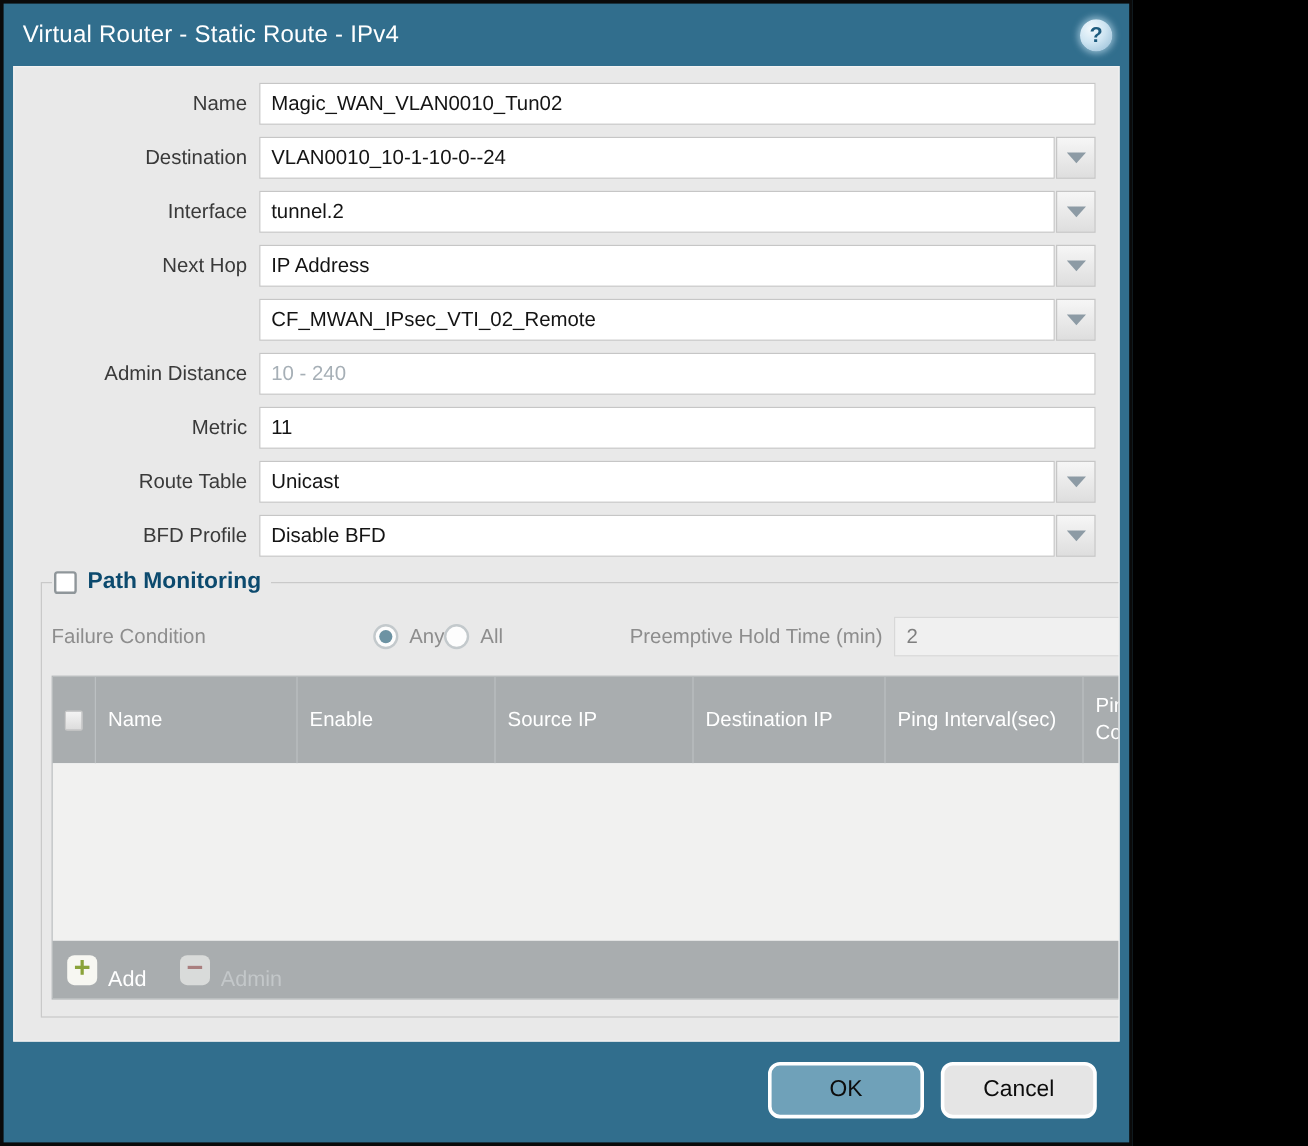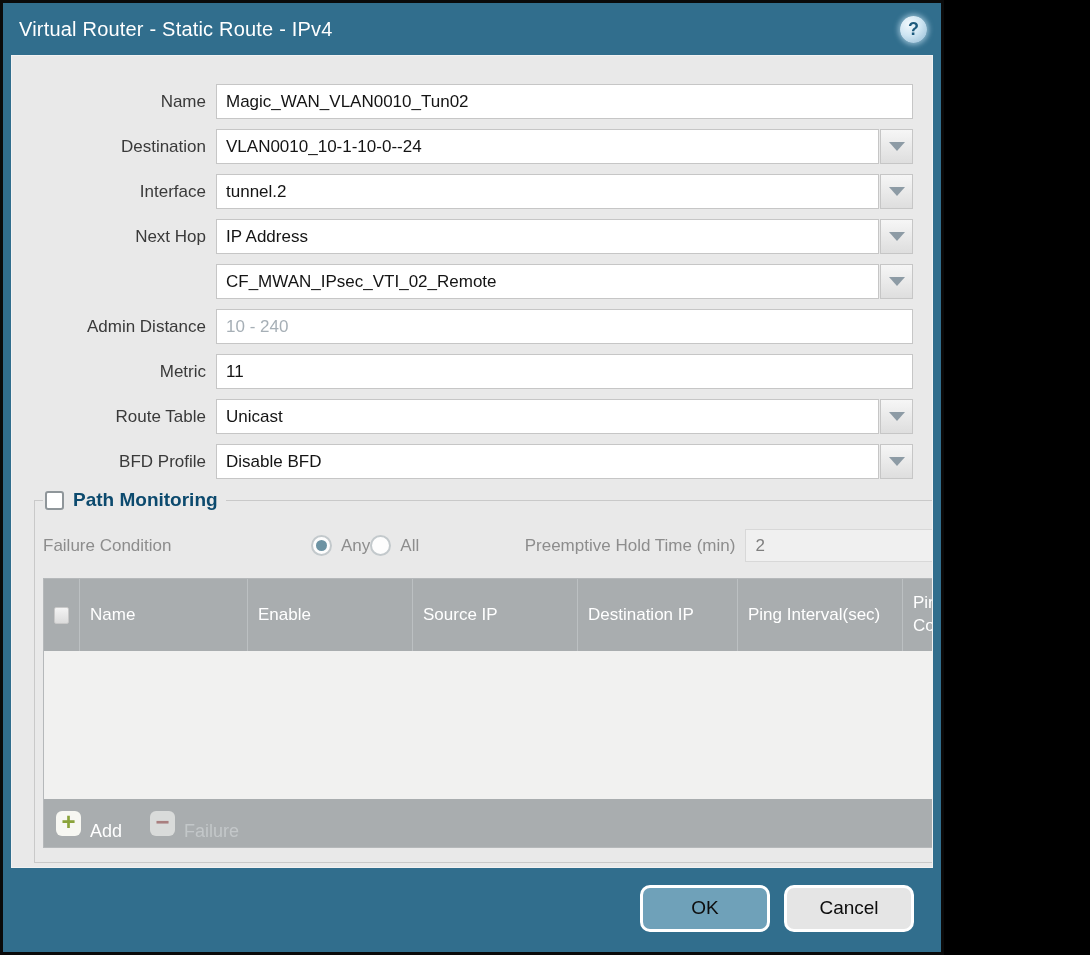--- a/index.html
+++ b/index.html
@@ -23,21 +23,21 @@
     width:27px; height:27px; border-radius:50%;
     background:radial-gradient(circle at 35% 30%, #f2f9fd 0%, #cfe5f2 45%, #8fb9d3 100%);
     box-shadow:0 0 5px 2px rgba(210,235,250,.55);
     color:#1d5b7e; font-weight:bold; font-size:18px;
     display:flex; align-items:center; justify-content:center; cursor:pointer;
   }
 
   
   .content {
     flex:1 1 auto; margin:0 8px; background:#e9e9e9;
-    border:1px solid #f2f2f2; padding:28px 19px 0 4px; overflow:hidden;
+    border:1px solid #f2f2f2; padding:13px 19px 0 4px; overflow:hidden;
   }
 
   .row { display:flex; align-items:center; margin-bottom:10px; }
   .row .flabel {
     width:200px; flex:0 0 auto; text-align:right; padding-right:10px;
     font-size:17px; color:#3a3a3a;
   }
   .row .field { flex:1 1 auto; display:flex; align-items:stretch; }
 
   .tinput {
@@ -265,21 +265,21 @@
           <div class="th-cell">Ping Count</div>
         </div>
         <div class="pm-tbody"></div>
         <div class="pm-tfoot">
           <div class="tbl-btn">
             <span class="badge badge-plus">+</span>
             <span class="tbl-btn-label">Add</span>
           </div>
           <div class="tbl-btn disabled">
             <span class="badge badge-minus">−</span>
-            <span class="tbl-btn-label">Failure</span>
+            <span class="tbl-btn-label">Admin</span>
           </div>
         </div>
       </div>
     </fieldset>
 
   </div>
 
   <div class="footerbar">
     <button class="btn btn-ok">OK</button>
     <button class="btn btn-cancel">Cancel</button>

